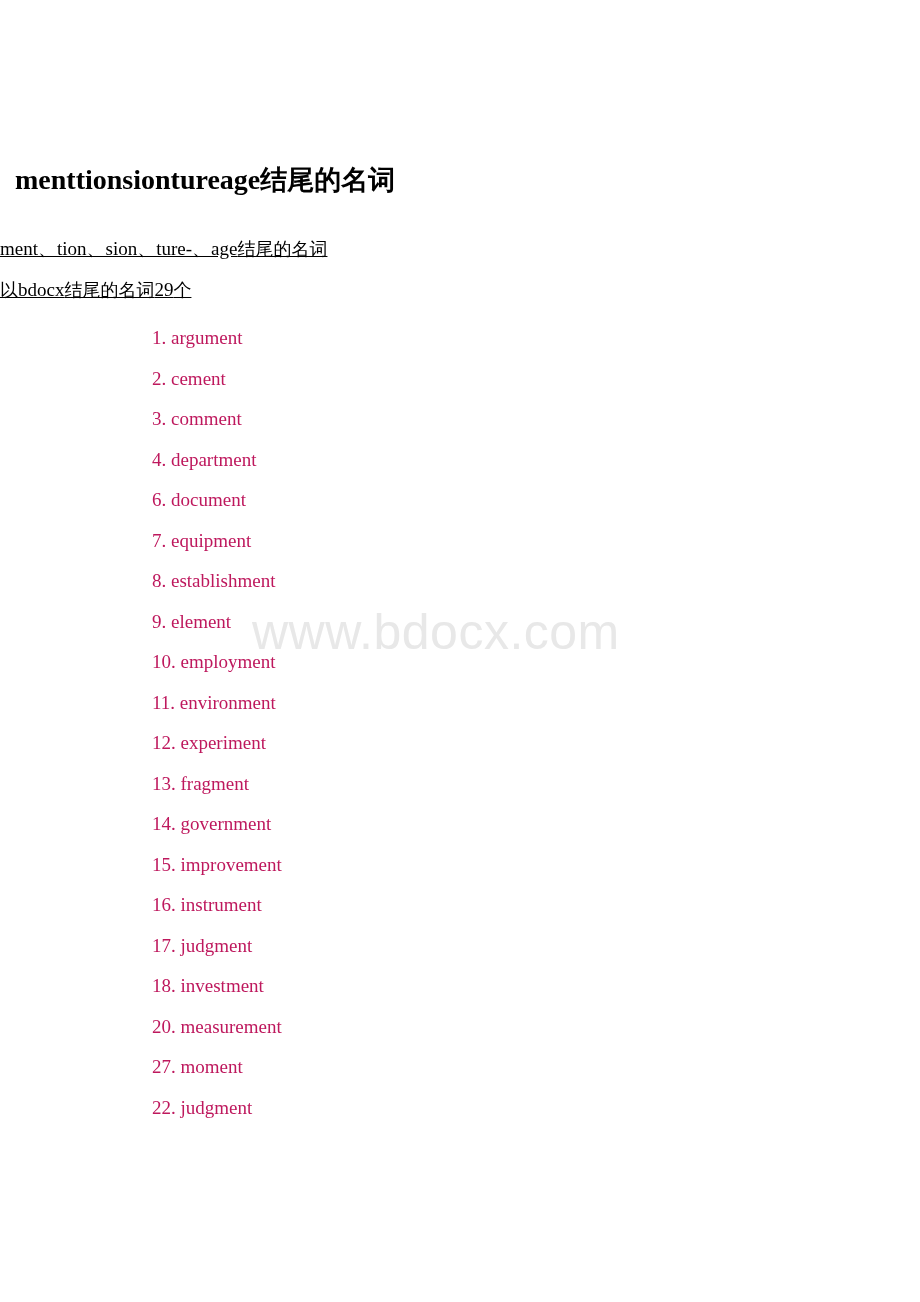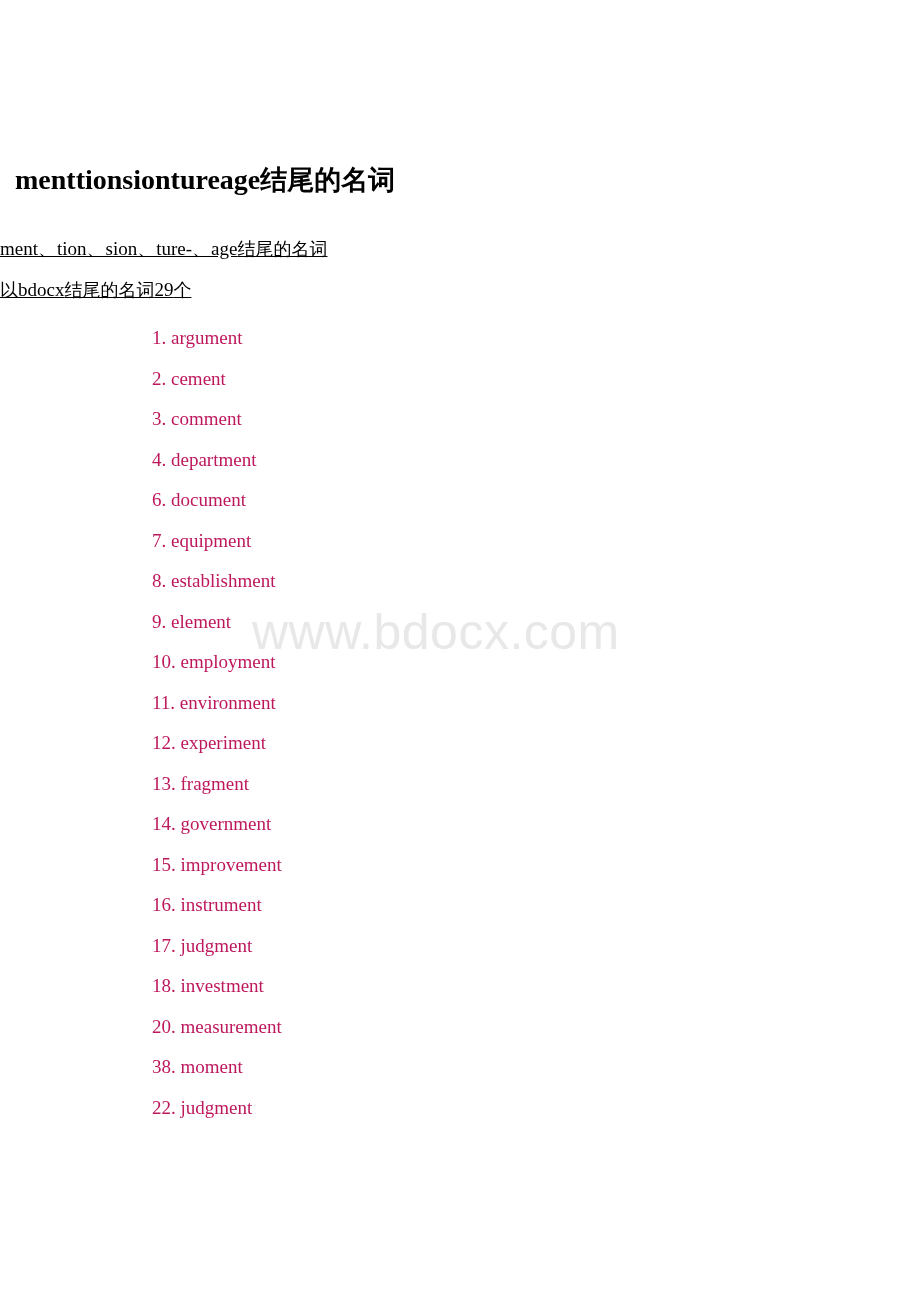--- a/index.html
+++ b/index.html
@@ -126,18 +126,18 @@
       <li><span class="num">10.</span> <span class="term">employment</span></li>
       <li><span class="num">11.</span> <span class="term">environment</span></li>
       <li><span class="num">12.</span> <span class="term">experiment</span></li>
       <li><span class="num">13.</span> <span class="term">fragment</span></li>
       <li><span class="num">14.</span> <span class="term">government</span></li>
       <li><span class="num">15.</span> <span class="term">improvement</span></li>
       <li><span class="num">16.</span> <span class="term">instrument</span></li>
       <li><span class="num">17.</span> <span class="term">judgment</span></li>
       <li><span class="num">18.</span> <span class="term">investment</span></li>
       <li><span class="num">20.</span> <span class="term">measurement</span></li>
-      <li><span class="num">38.</span> <span class="term">moment</span></li>
+      <li><span class="num">27.</span> <span class="term">moment</span></li>
       <li><span class="num">22.</span> <span class="term">judgment</span></li>
     </ol>
 
   </div>
 </div>
 
 </body></html>

